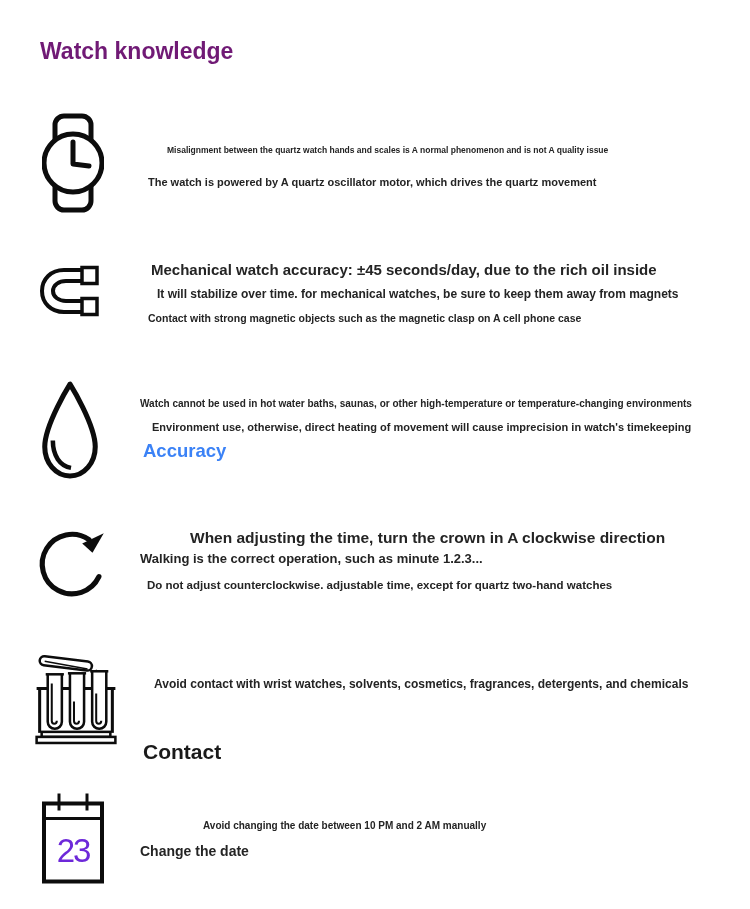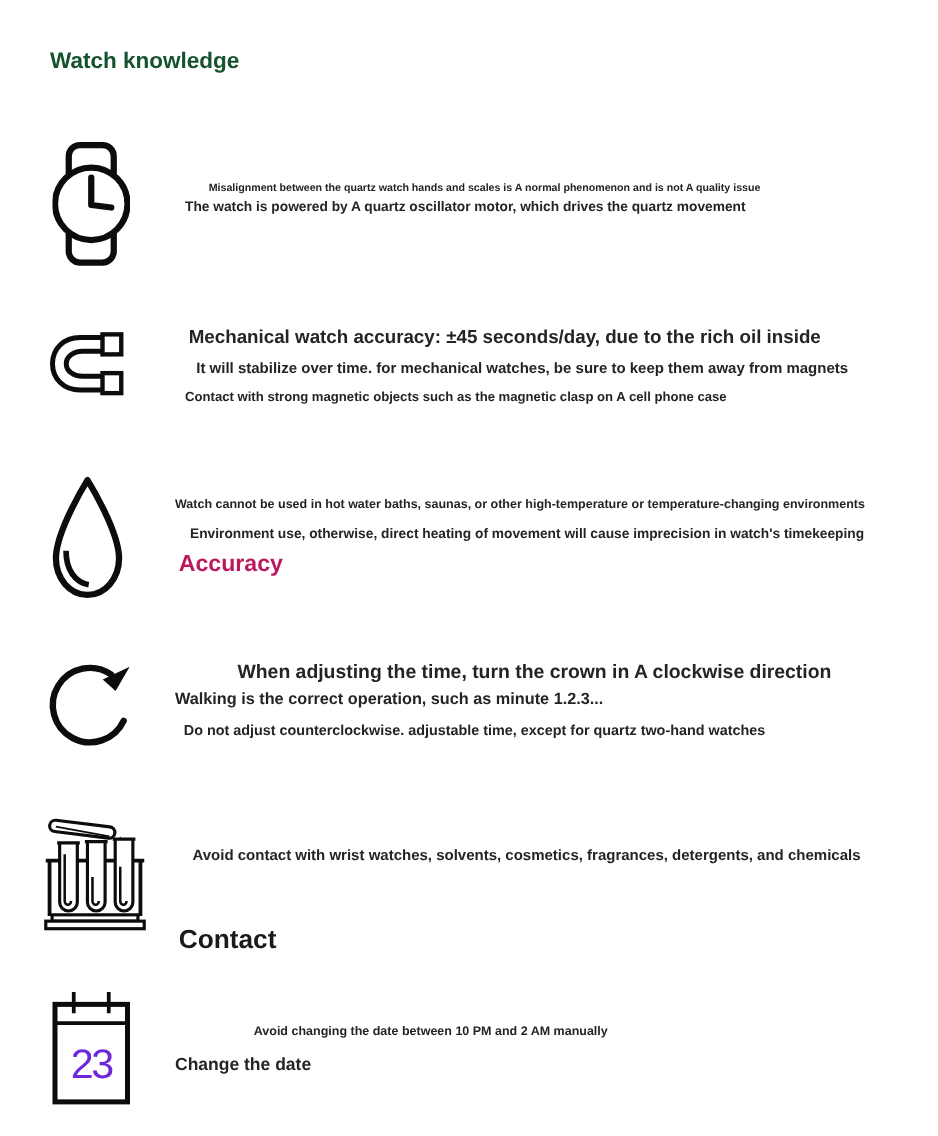--- a/index.html
+++ b/index.html
@@ -4,38 +4,38 @@
 <style>
   html,body { margin:0; padding:0; background:#ffffff; }
   .canvas {
     position:relative; width:750px; height:909px; background:#ffffff;
     font-family:"Liberation Sans", sans-serif; color:#222; overflow:hidden;
   }
   .t { position:absolute; white-space:nowrap; font-weight:bold; color:#242424; line-height:1.15; }
   .icon { position:absolute; }
   .icon svg { display:block; width:100%; height:100%; }
 
-  .page-title { left:40px; top:38px; font-size:18px; color:#14532d; }
+  .page-title { left:40px; top:38px; font-size:23px; color:#701a75; }
 
   
   .s1-icon { left:42px; top:113px; width:62px;  height:100px; }
   .s1-l1 { left:167px; top:146px; font-size:8.5px; }
-  .s1-l2 { left:148px; top:160px; font-size:11px;text-align:center; }
+  .s1-l2 { left:148px; top:176px; font-size:11px;text-align:center; }
 
   
   .s2-icon { left:37px; top:260px; width:68px; height:62px; }
   .s2-l1 { left:151px; top:261px; font-size:15px; }
   .s2-l2 { left:157px; top:288px; font-size:12px; }
   .s2-l3 { left:148px; top:312px; font-size:10.5px; }
 
   
   .s3-icon { left:37px; top:379px; width:66px; height:103px; }
   .s3-l1 { left:140px; top:398px; font-size:10px; }
   .s3-l2 { left:152px; top:421px; font-size:11px; }
-  .s3-h  { left:143px; top:440px; font-size:18.5px; color:#be185d; }
+  .s3-h  { left:143px; top:440px; font-size:18.5px; color:#3b82f6; }
 
   
   .s4-icon { left:35px; top:521px; width:78px; height:80px; }
   .s4-l1 { left:190px; top:529px; font-size:15.5px; }
   .s4-l2 { left:140px; top:552px; font-size:13px; }
   .s4-l3 { left:147px; top:579px; font-size:11.5px; }
 
   
   .s5-icon { left:33px; top:643px; width:86px; height:103px; }
   .s5-l1 { left:154px; top:678px; font-size:12px; }

